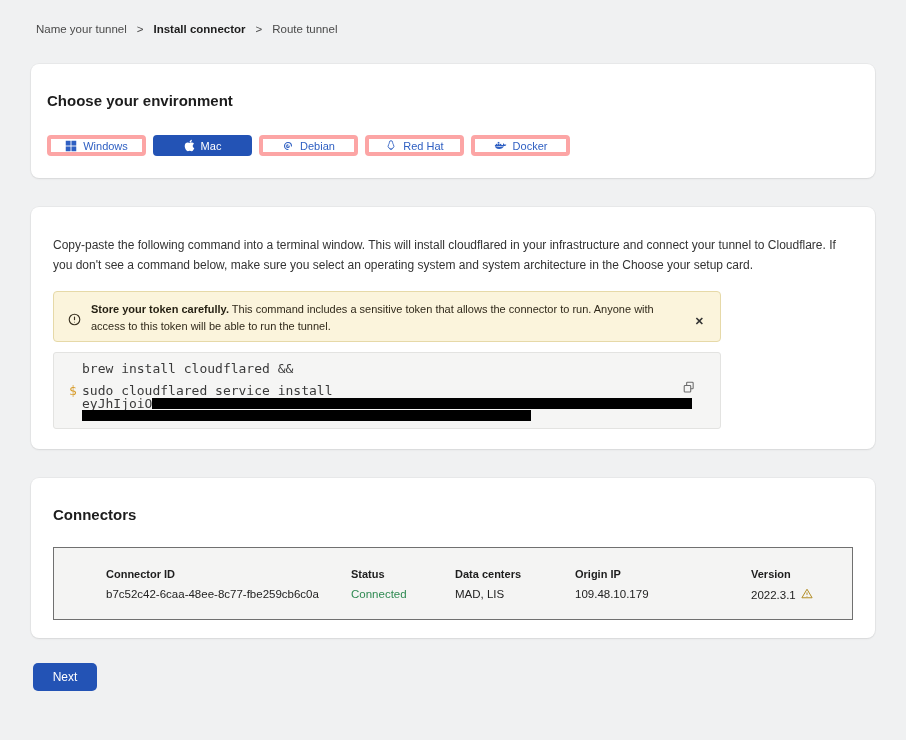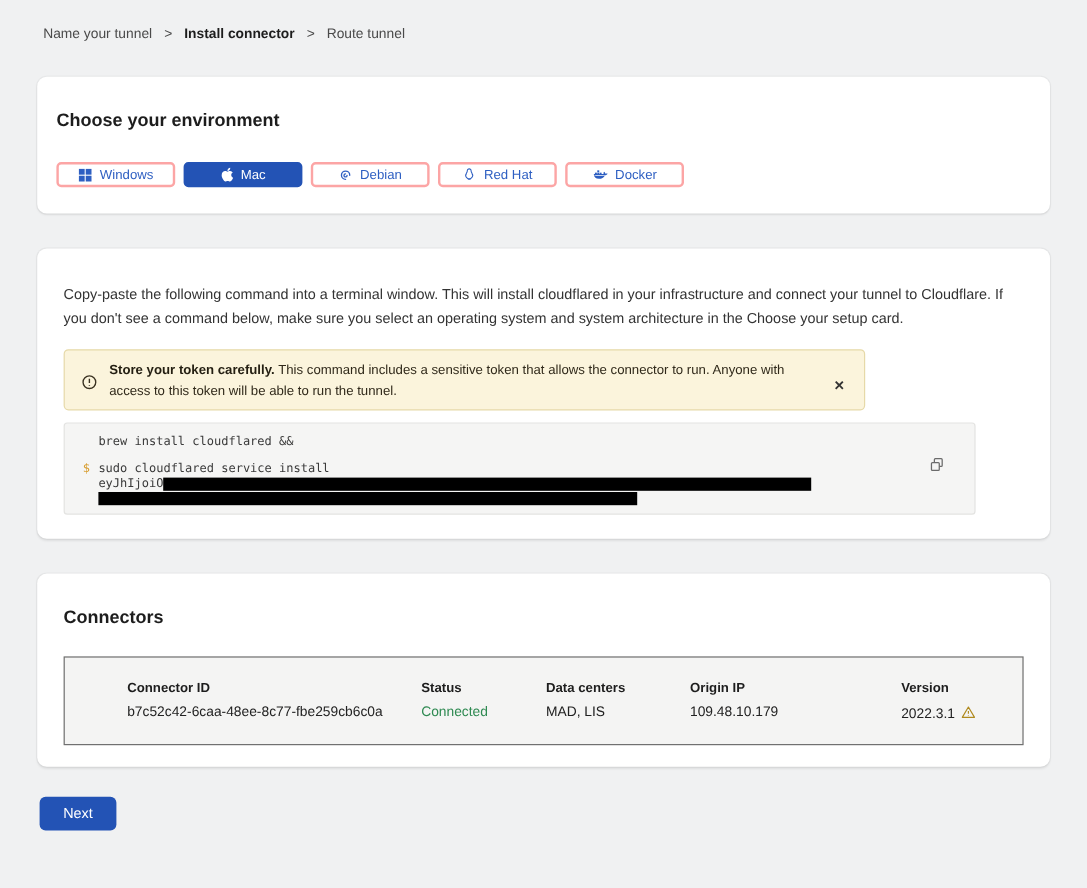--- a/index.html
+++ b/index.html
@@ -32,21 +32,21 @@
   }
   .card-title { font-size: 15px; font-weight: bold; color: #1d1d1d; }
 
   
   .card-env { padding: 28px 16px 22px; }
   .card-env .card-title { margin-bottom: 26px; }
   .os-label { font-size: 12px; color: #333; margin-bottom: 7px; }
   .os-row { display: flex; gap: 7px; }
   .btn-os {
     width: 99px; height: 21px;
-    border: 2px solid #fca5a5;
+    border: 4px solid #fca5a5;
     border-radius: 4px;
     background: #ffffff;
     color: #2e5fc2;
     font-size: 11px;
     font-family: "Liberation Sans", sans-serif;
     display: flex; align-items: center; justify-content: center; gap: 6px;
     cursor: pointer;
   }
   .btn-os.selected { background: #2353b5; border-color: #2353b5; color: #ffffff; }
   .btn-os svg { display: block; }
@@ -71,27 +71,27 @@
   .banner-text { flex: 1; font-size: 11px; line-height: 17px; color: #30291a; padding-top: 3px; }
   .banner-text b { color: #241f12; }
   .banner-close {
     flex: none; border: 0; background: transparent;
     font-size: 11px; font-weight: bold; color: #333;
     cursor: pointer; padding: 2px 4px; margin-top: 10px;
     font-family: "Liberation Sans", sans-serif;
   }
   .codeblock {
     margin-top: 10px;
-    width: 760px;
+    width: 668px;
     background: #f5f5f4;
     border: 1px solid #e3e3e1;
     border-radius: 3px;
     padding: 9px 15px 7px;
     font-family: "DejaVu Sans Mono", monospace;
-    font-size: 10px;
+    font-size: 13px;
     color: #3a3a3a;
     position: relative;
   }
   .code-row { display: flex; line-height: 13px; }
   .prompt-col { width: 13px; flex: none; color: #d79b2a; }
   .code-row.gap { margin-top: 9px; }
   .token-row { display: flex; align-items: center; line-height: 11px; margin-top: 1px; }
   .redact { background: #000; height: 11px; }
   .redact.bar1 { width: 540px; }
   .redact.bar2 { width: 449px; margin-left: 13px; margin-top: 0; }

